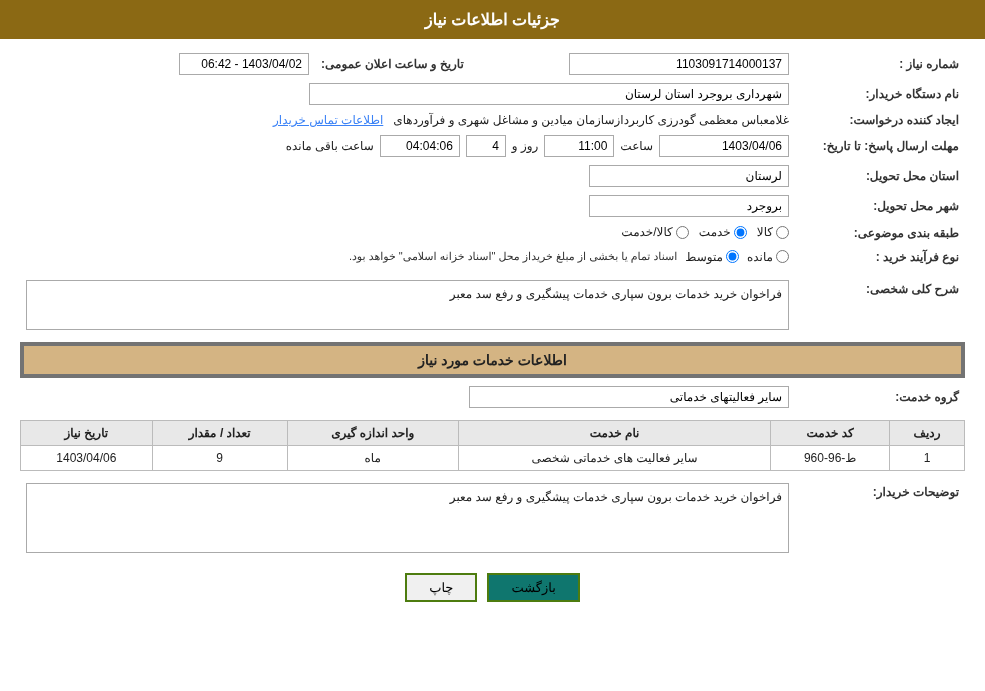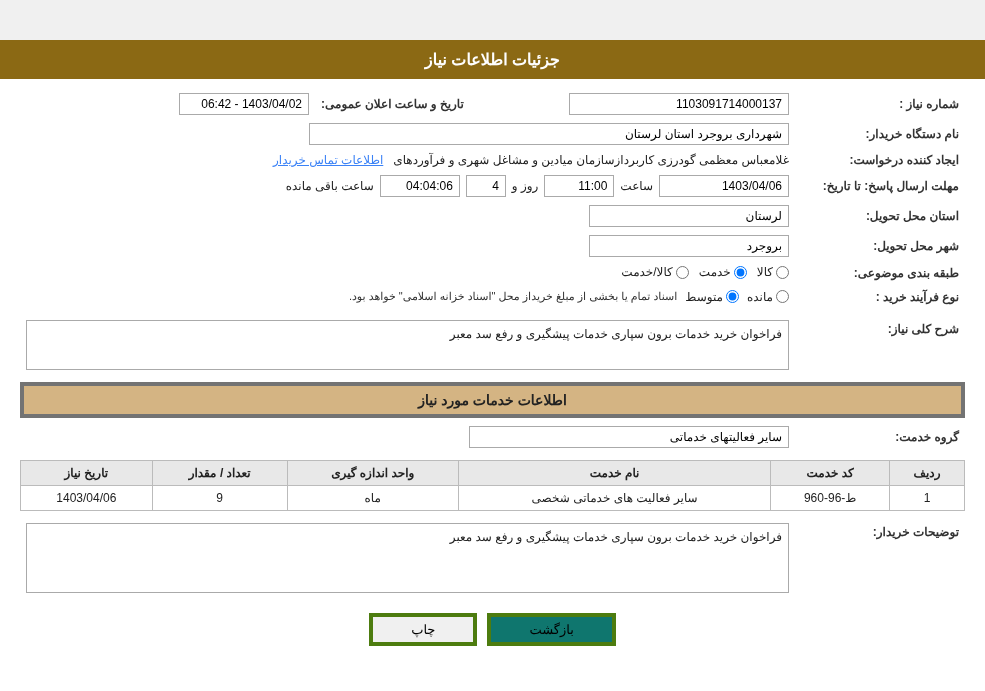--- a/index.html
+++ b/index.html
@@ -16,21 +16,20 @@
       background: #fff;
       min-height: 691px;
     }
     .header-bar {
       background: #8b6914;
       color: #fff;
       text-align: center;
       padding: 10px 0;
       font-size: 16px;
       font-weight: bold;
-      margin-top: 40px;
     }
     .content-area {
       padding: 10px 20px 20px;
     }
     .info-table {
       width: 100%;
       border-collapse: collapse;
       margin-bottom: 8px;
     }
     .info-table td {
@@ -127,25 +126,25 @@
       width: 100%;
     }
     .buttons-row {
       text-align: center;
       margin-top: 16px;
       display: flex;
       justify-content: center;
       gap: 10px;
     }
     .btn {
-      padding: 5px 38px;
+      padding: 5px 22px;
       font-family: Tahoma, Arial, sans-serif;
       font-size: 13px;
       cursor: pointer;
-      border: 4px solid #4d7c0f;
+      border: 2px solid #4d7c0f;
     }
     .btn-back {
       background: #0f766e;
     }
     .btn-print {
       background: #f0f0f0;
     }
     .time-row {
       display: flex;
       align-items: center;
@@ -261,21 +260,21 @@
             <span style="color:#333; font-size:11px;">اسناد تمام یا بخشی از مبلغ خریداز محل "اسناد خزانه اسلامی" خواهد بود.</span>
           </span>
         </td>
       </tr>
     </tbody>
       </table>
 
     <table class="info-table">
       <tbody>
           <tr>
-        <td class="label-cell" style="vertical-align:top; padding-top:6px;">شرح کلی نیاز:</td>
+        <td class="label-cell" style="vertical-align:top; padding-top:6px;">شرح کلی شخصی:</td>
         <td class="value-cell">
           <div class="desc-box">فراخوان خرید خدمات برون سپاری خدمات پیشگیری و رفع سد معبر</div>
         </td>
       </tr>
     </tbody>
       </table>
 
     <div class="section-header">اطلاعات خدمات مورد نیاز</div>
 
     <table class="info-table">

